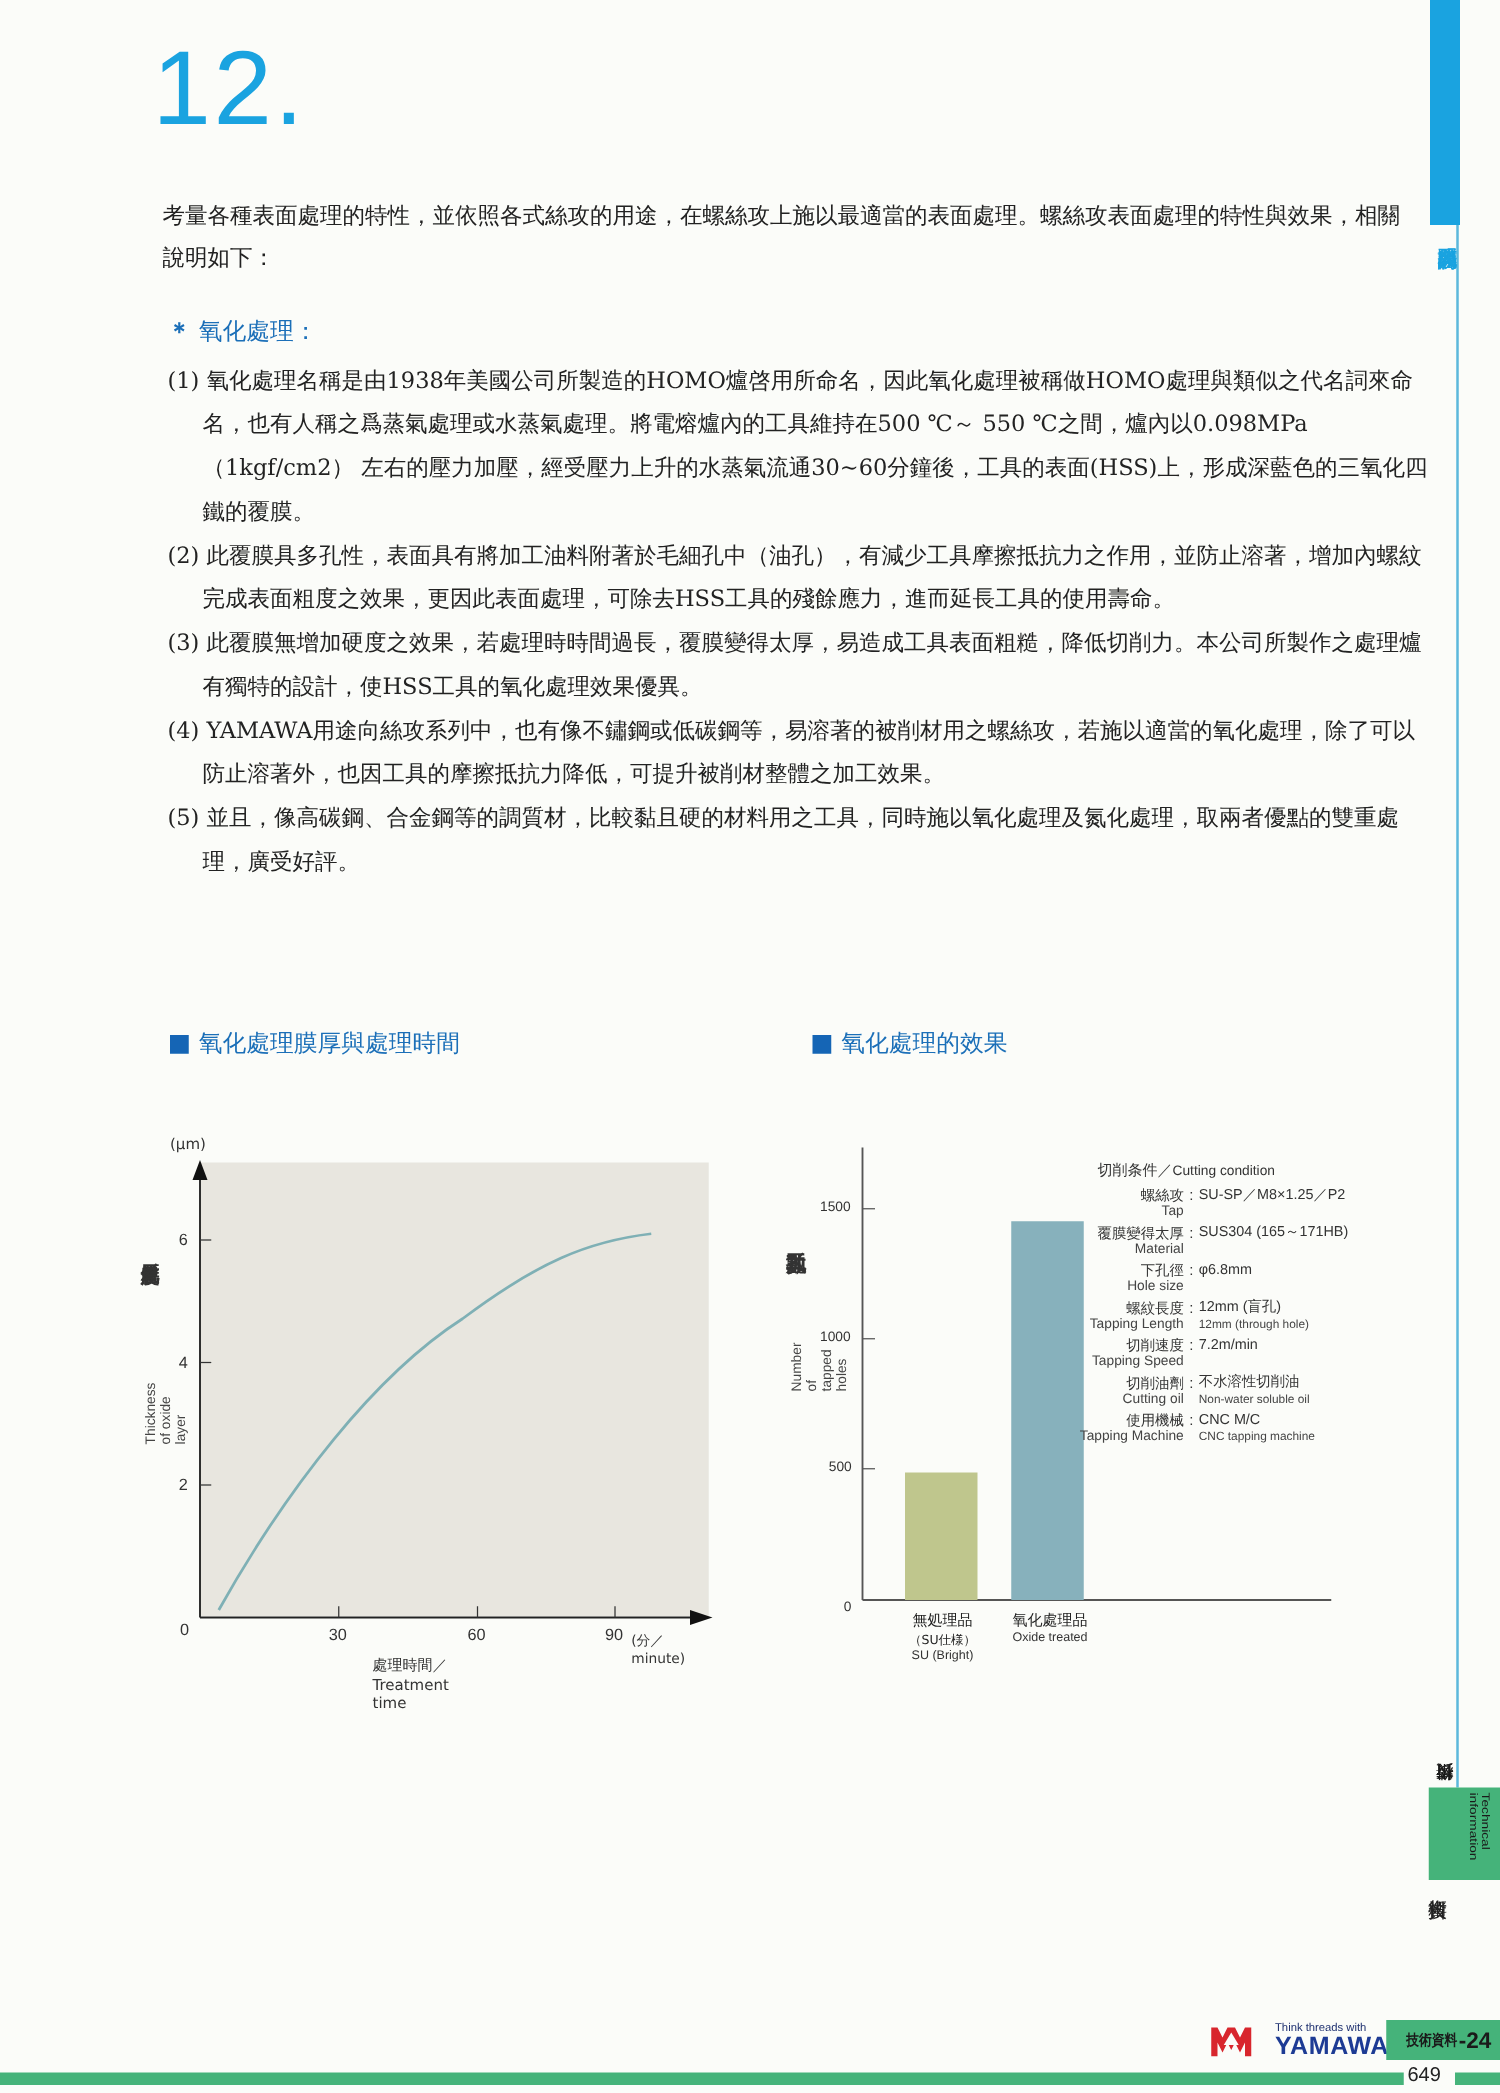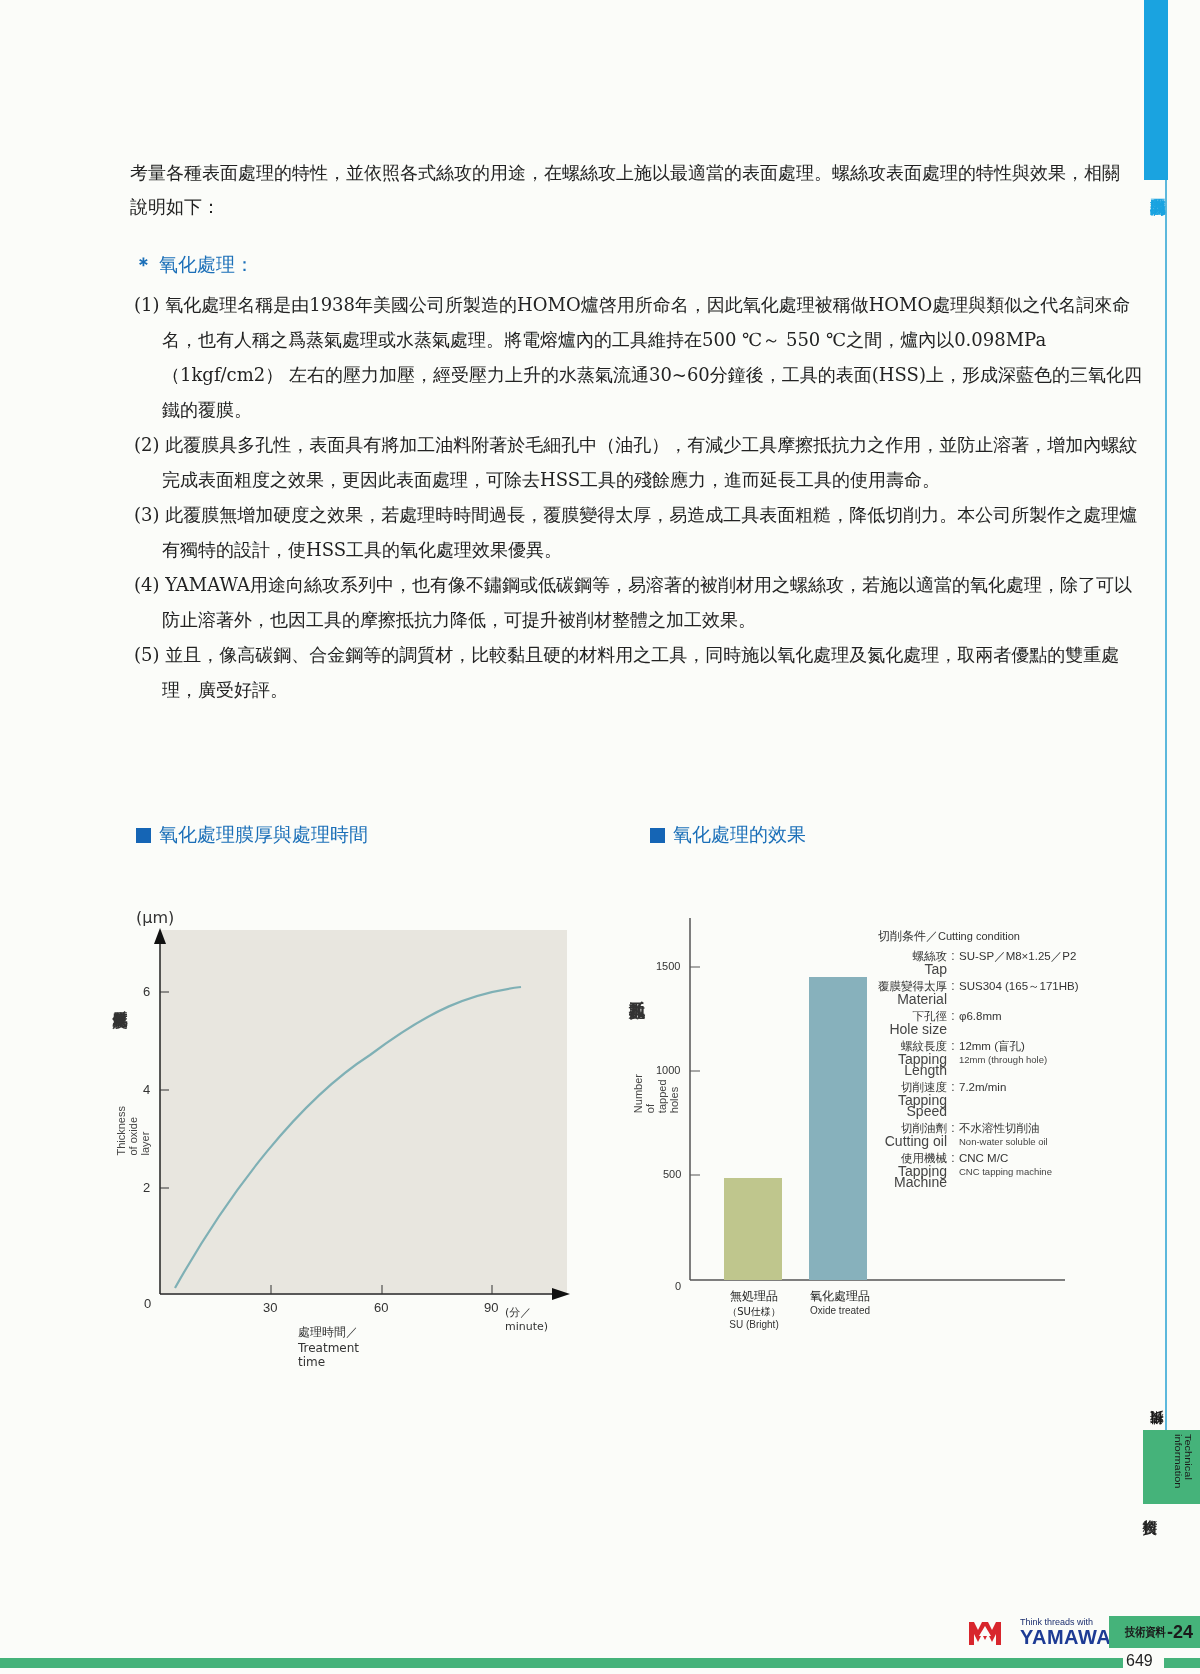--- a/index.html
+++ b/index.html
@@ -34,21 +34,21 @@
   .ylab-en { position:absolute; writing-mode:vertical-rl; transform:rotate(180deg); font-family:"Liberation Sans",sans-serif; font-size:11px; color:#444; }
   .tick { position:absolute; font-family:"Liberation Sans",sans-serif; font-size:13px; color:#333; }
   .small-sans { font-family:"Liberation Sans",sans-serif; color:#333; }
 
   .cond { position:absolute; left:860px; top:928px; width:240px; font-family:"Liberation Sans",sans-serif; color:#333; }
   .cond-title { font-family:"DejaVu Sans",sans-serif; font-size:12px; }
   .cond-title .en { font-family:"Liberation Sans",sans-serif; font-size:11px; }
   .cond-row { display:flex; margin-top:4px; }
   .cond-k { width:87px; text-align:right; }
   .cond-k .cn { font-family:"DejaVu Sans",sans-serif; font-size:11.5px; display:block; line-height:15px; }
-  .cond-k .en { font-size:14px; display:block; line-height:11px; color:#444; }
+  .cond-k .en { font-size:11px; display:block; line-height:11px; color:#444; }
   .cond-sep { width:12px; text-align:center; font-size:12px; line-height:15px; }
   .cond-v { flex:1; }
   .cond-v .cn { font-size:11.5px; display:block; line-height:15px; }
   .cond-v .en { font-size:9.5px; display:block; line-height:11px; color:#444; }
 
   .footer-logo { position:absolute; left:968px; top:1618px; display:flex; align-items:center; }
   .logo-mark { width:34px; height:26px; }
   .logo-text { margin-left:18px; font-family:"Liberation Sans",sans-serif; }
   .logo-text .tag { font-size:9px; color:#1d2f6f; display:block; line-height:9px; }
   .logo-text .brand { font-size:20px; font-weight:bold; color:#1d3b94; display:block; line-height:20px; letter-spacing:0.5px; }
@@ -56,20 +56,21 @@
   .page-tab .cn { font-family:"DejaVu Sans",sans-serif; font-size:12px; font-weight:bold; color:#1a1a1a; transform:scaleX(0.85); transform-origin:left; }
   .page-tab .num { font-family:"Liberation Sans",sans-serif; font-weight:bold; font-size:18px; color:#1a1a1a; margin-left:-6px; }
   .bottom-bar-l { position:absolute; left:0; top:1658px; width:1123px; height:10px; background:#45b37a; }
   .bottom-bar-r { position:absolute; left:1164px; top:1658px; width:36px; height:10px; background:#45b37a; }
   .page-num { position:absolute; left:1126px; top:1652px; font-family:"Liberation Sans",sans-serif; font-size:16px; color:#222; }
 </style>
 </head>
 <body>
 
 <div class="title">
+  <span class="num">12.</span>
 </div>
 
 <div class="side-strip"></div>
 <div class="side-line"></div>
 <div class="side-label-top">商品概要與內容說明</div>
 <div class="side-green-tab">
   <span class="cn">技術資料</span>
   <span class="en">Technical information</span>
 </div>
 <div class="side-label-bottom">技術資料</div>
@@ -90,21 +91,21 @@
 <div class="sec-head" style="left:116px; top:822px;">
   <span class="sq"></span>
   <span>氧化處理膜厚與處理時間</span>
 </div>
 <div class="sec-head" style="left:630px; top:822px;">
   <span class="sq"></span>
   <span>氧化處理的效果</span>
 </div>
 
 <div class="chart-wrap" style="left:0; top:0;">
-  <div class="tick" style="left:136px; top:908px; font-family:'DejaVu Sans',sans-serif; font-size:16px;text-align:right;">(μm)</div>
+  <div class="tick" style="left:136px; top:908px; font-family:'DejaVu Sans',sans-serif; font-size:12px;text-align:right;">(μm)</div>
   <svg style="position:absolute; left:0; top:0;" width="600" height="1340">
     <rect x="160" y="930" width="407" height="363" fill="#e8e6df"></rect>
 
     <line x1="160" y1="1294" x2="160" y2="940" stroke="#222" stroke-width="1.5"></line>
     <polygon points="160,928 154,944 166,944" fill="#111"></polygon>
 
     <line x1="160" y1="1294" x2="560" y2="1294" stroke="#222" stroke-width="1.5"></line>
     <polygon points="570,1294 552,1288 552,1300" fill="#111"></polygon>
 
     <line x1="160" y1="992" x2="169" y2="992" stroke="#333"></line>

